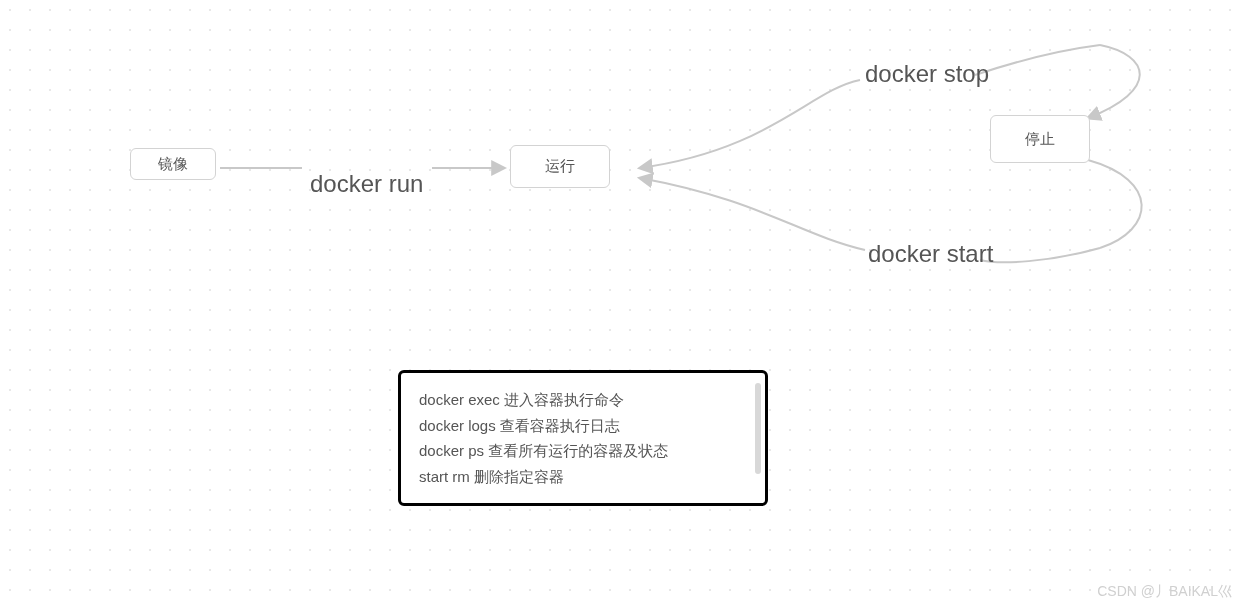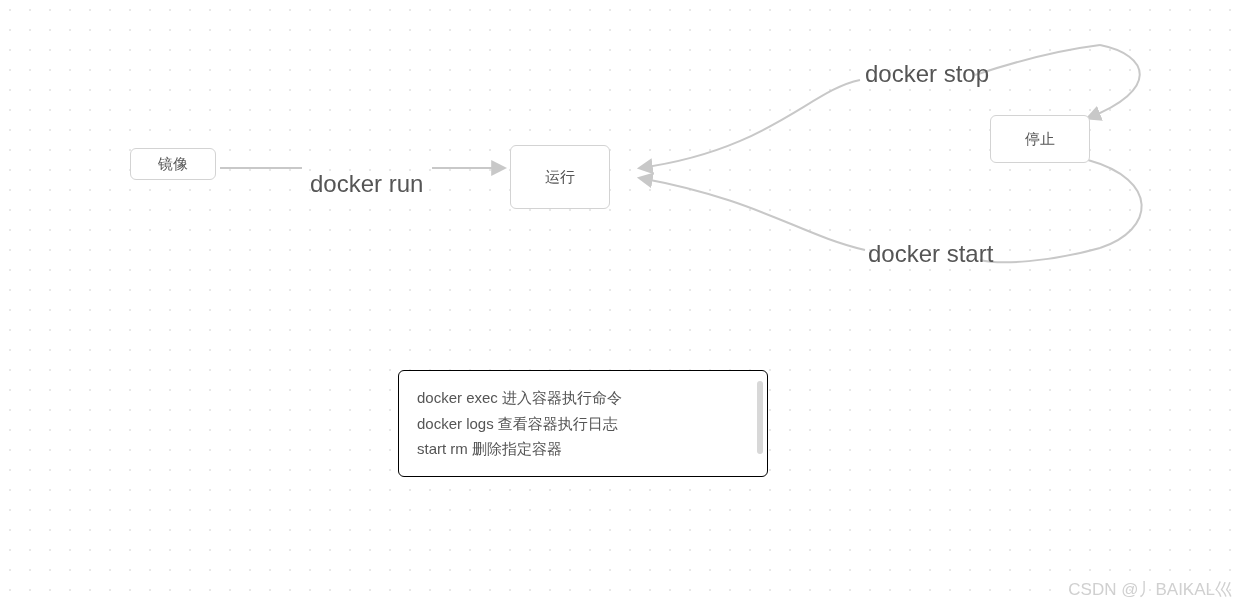--- a/index.html
+++ b/index.html
@@ -27,21 +27,21 @@
     }
     .label {
       position: absolute;
       color: #555;
       font-size: 24px;
       white-space: nowrap;
     }
     .info-box {
       position: absolute;
       background: #fff;
-      border: 1px solid #000000;
+      border: 3px solid #000000;
       border-radius: 6px;
       padding: 14px 18px;
       color: #555;
       font-size: 15px;
       line-height: 1.7;
       box-shadow: 0 0 0 0 rgba(0,0,0,0);
     }
     .info-box .scrollbar-thumb {
       position: absolute;
       right: 4px;
@@ -56,21 +56,21 @@
       inset: 0;
       width: 1242px;
       height: 607px;
       pointer-events: none;
     }
     .watermark {
       position: absolute;
       right: 10px;
       bottom: 6px;
       color: #d0d0d0;
-      font-size: 17px;
+      font-size: 14px;
       font-family: sans-serif;
     }
   </style>
 </head>
 <body>
 
 <svg class="connectors">
   <defs>
     <marker id="arrow" viewBox="0 0 10 10" refX="8" refY="5" markerWidth="8" markerHeight="8" orient="auto-start-reverse">
       <path d="M 0 0 L 10 5 L 0 10 z" fill="#c8c8c8"></path>
@@ -86,32 +86,33 @@
 
   <path d="M 1088 160 C 1160 180, 1155 230, 1100 248" stroke="#c8c8c8" stroke-width="2" fill="none"></path>
   <path d="M 1100 248 C 1050 262, 1000 265, 980 260" stroke="#c8c8c8" stroke-width="2" fill="none"></path>
   <path d="M 865 250 C 800 235, 760 200, 640 178" stroke="#c8c8c8" stroke-width="2" fill="none" marker-end="url(#arrow)"></path>
 </svg>
 
 <div class="node" style="left:130px; top:148px; width:86px; height:32px;">
   <span>镜像</span>
 </div>
 
-<div class="node" style="left:510px; top:145px; width:100px; height:64px;">
+<div class="node" style="left:510px; top:145px; width:100px; height:43px;">
   <span>运行</span>
 </div>
 
 <div class="node" style="left:990px; top:115px; width:100px; height:48px;">
   <span>停止</span>
 </div>
 
 <div class="label" style="left:310px; top:170px;text-align:center;">docker run</div>
 <div class="label" style="left:865px; top:60px;">docker stop</div>
 <div class="label" style="left:868px; top:240px;">docker start</div>
 
 <div class="info-box" style="left:398px; top:370px; width:370px;">
   <div>docker exec 进入容器执行命令</div>
   <div>docker logs 查看容器执行日志</div>
+  <div>docker ps 查看所有运行的容器及状态</div>
   <div>start rm 删除指定容器</div>
   <div class="scrollbar-thumb"></div>
 </div>
 
 <div class="watermark">CSDN @丿BAIKAL巛</div>
 
 </body></html>

